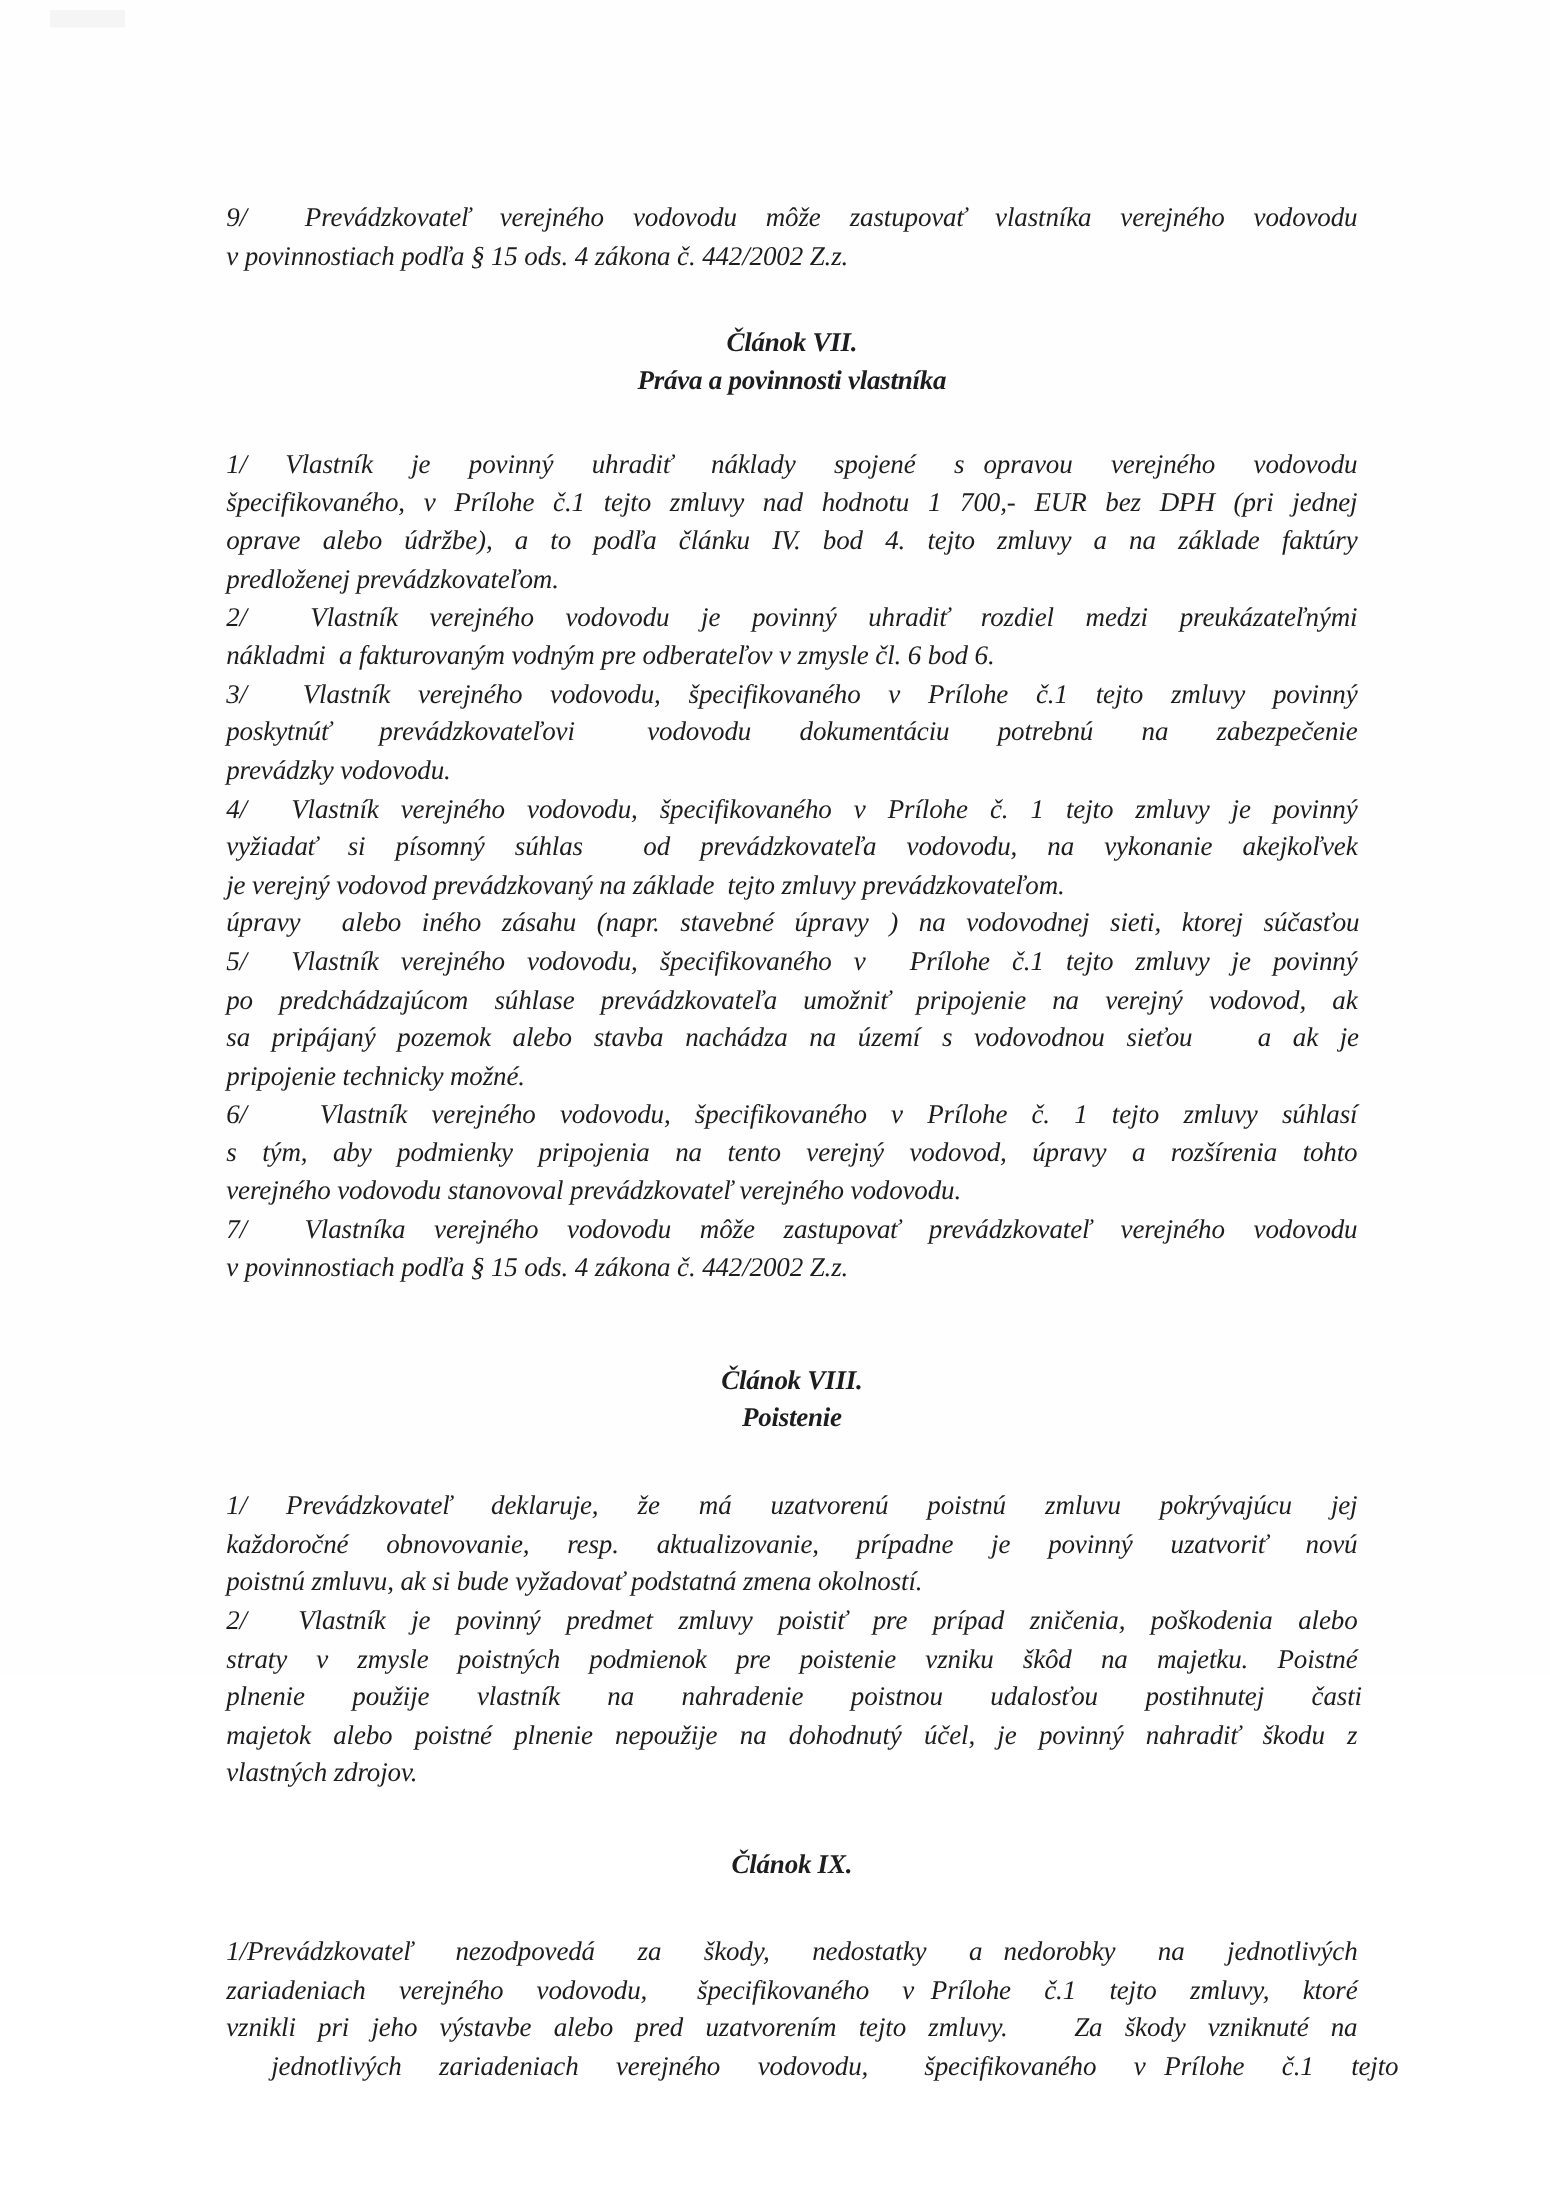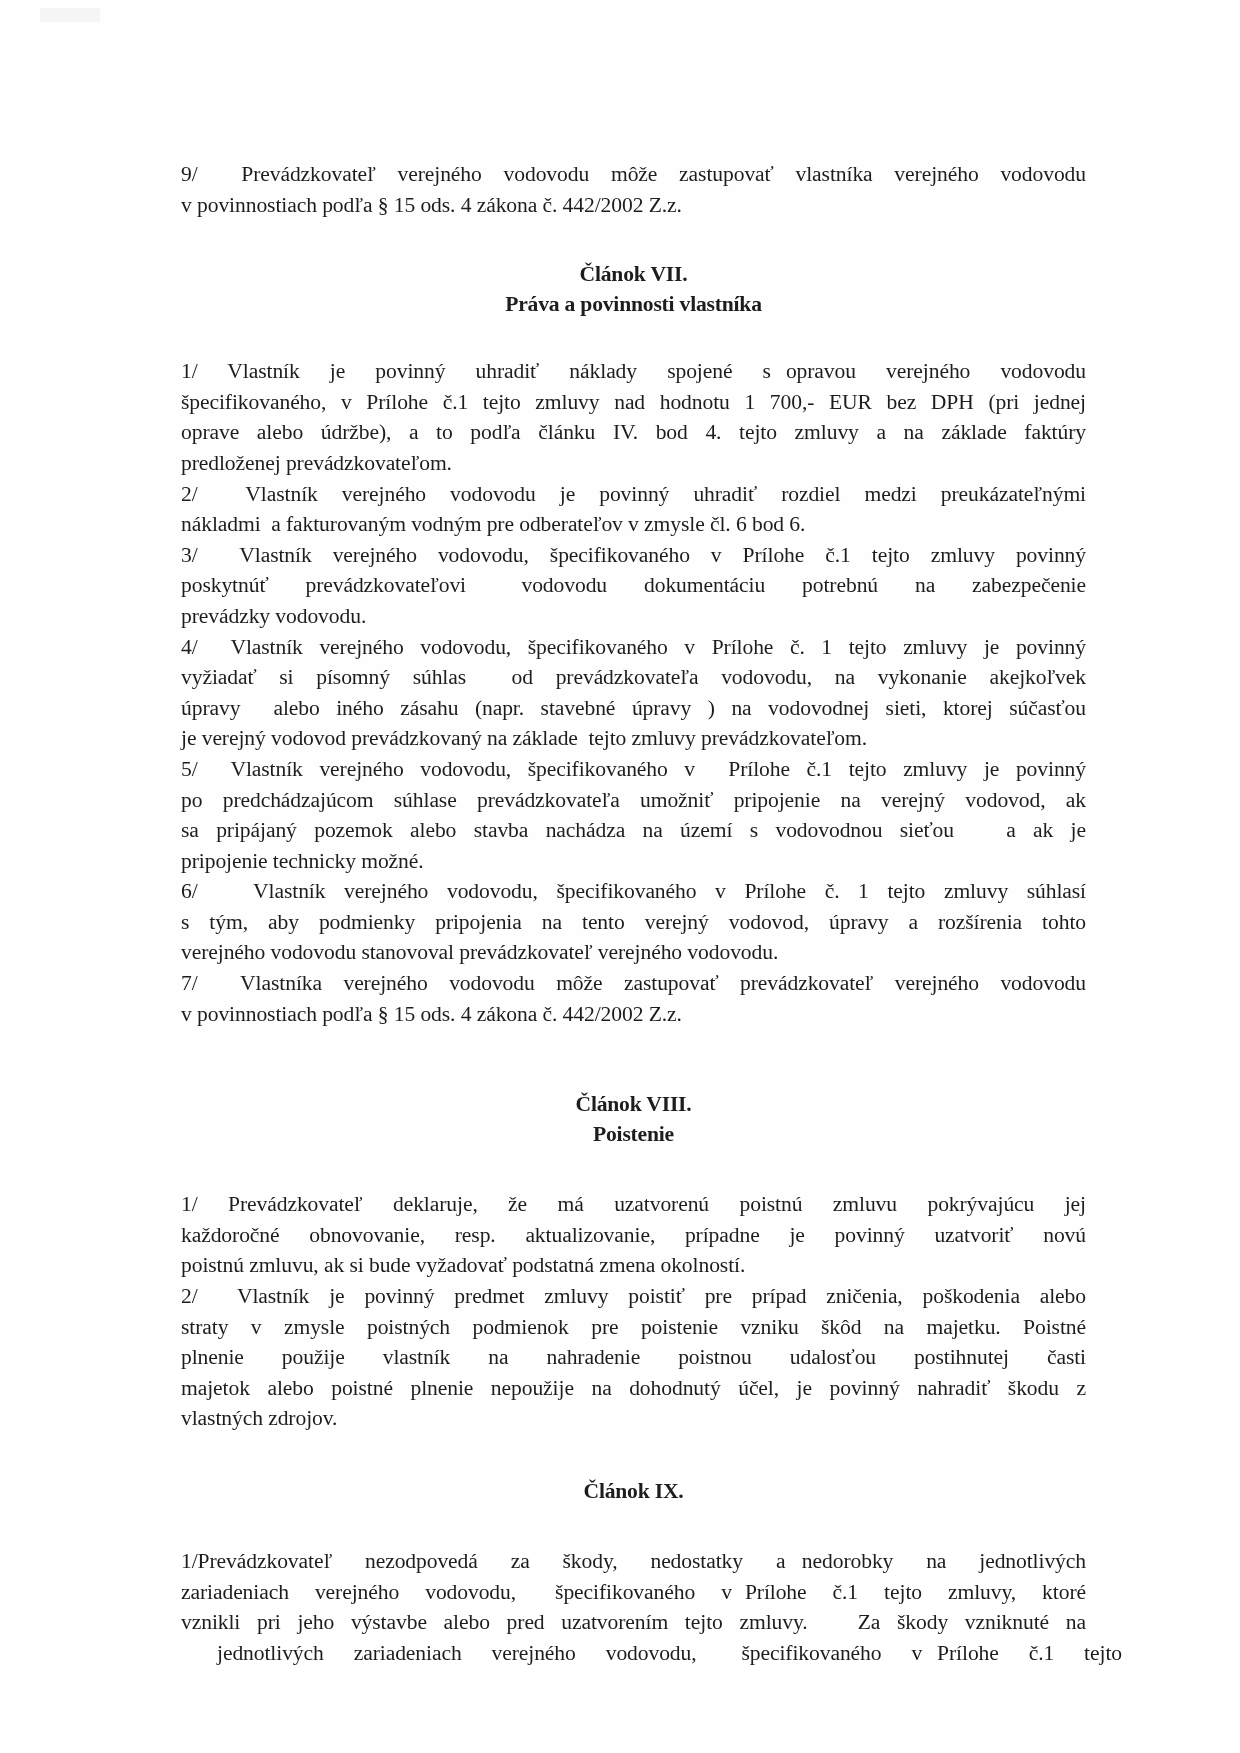--- a/index.html
+++ b/index.html
@@ -14,20 +14,21 @@
       overflow: hidden;
       font-family: "Liberation Serif", "DejaVu Serif", serif;
       color: #1d1d1f;
     }
     .page {
       position: absolute;
       left: 0; top: 0;
       width: 1240px;
       height: 1340px;
       background: #fefefe;
+      font-style: italic;
     }
     .content {
       position: absolute;
       left: 181px;
       top: 159px;
       width: 905px;
       font-size: 21.6px;
       line-height: 30.6px;
     }
     .para {
@@ -91,22 +92,22 @@
       <span class="line last" style="white-space: pre;">nákladmi  a fakturovaným vodným pre odberateľov v zmysle čl. 6 bod 6.</span>
     </div>
     <div class="para">
       <span class="line" style="white-space: pre; display: block; word-spacing: 15.7301px;">3/  Vlastník verejného vodovodu, špecifikovaného v Prílohe č.1 tejto zmluvy povinný</span>
       <span class="line" style="white-space: pre; display: block; word-spacing: 13.1791px;">poskytnúť  prevádzkovateľovi   vodovodu  dokumentáciu  potrebnú  na  zabezpečenie</span>
       <span class="line last" style="white-space: pre;">prevádzky vodovodu.</span>
     </div>
     <div class="para">
       <span class="line" style="white-space: pre; display: block; word-spacing: 11.3113px;">4/  Vlastník verejného vodovodu, špecifikovaného v Prílohe č. 1 tejto zmluvy je povinný</span>
       <span class="line" style="white-space: pre; display: block; word-spacing: 17.4406px;">vyžiadať si písomný súhlas  od prevádzkovateľa vodovodu, na vykonanie akejkoľvek</span>
+      <span class="line last" style="white-space: pre;">je verejný vodovod prevádzkovaný na základe  tejto zmluvy prevádzkovateľom.</span>
       <span class="line" style="white-space: pre; display: block; word-spacing: 11.232px;">úpravy  alebo iného zásahu (napr. stavebné úpravy ) na vodovodnej sieti, ktorej súčasťou</span>
-      <span class="line last" style="white-space: pre;">je verejný vodovod prevádzkovaný na základe  tejto zmluvy prevádzkovateľom.</span>
     </div>
     <div class="para">
       <span class="line" style="white-space: pre; display: block; word-spacing: 11.3113px;">5/  Vlastník verejného vodovodu, špecifikovaného v  Prílohe č.1 tejto zmluvy je povinný</span>
       <span class="line" style="white-space: pre; display: block; word-spacing: 15.0104px;">po predchádzajúcom súhlase prevádzkovateľa umožniť pripojenie na verejný vodovod, ak</span>
       <span class="line" style="white-space: pre; display: block; word-spacing: 12.0875px;">sa pripájaný pozemok alebo stavba nachádza na území s vodovodnou sieťou   a ak je</span>
       <span class="line last" style="white-space: pre;">pripojenie technicky možné.</span>
     </div>
     <div class="para">
       <span class="line" style="white-space: pre; display: block; word-spacing: 13.3257px;">6/   Vlastník verejného vodovodu, špecifikovaného v Prílohe č. 1 tejto zmluvy súhlasí</span>
       <span class="line" style="white-space: pre; display: block; word-spacing: 14.7396px;">s tým, aby podmienky pripojenia na tento verejný vodovod, úpravy a rozšírenia tohto</span>

